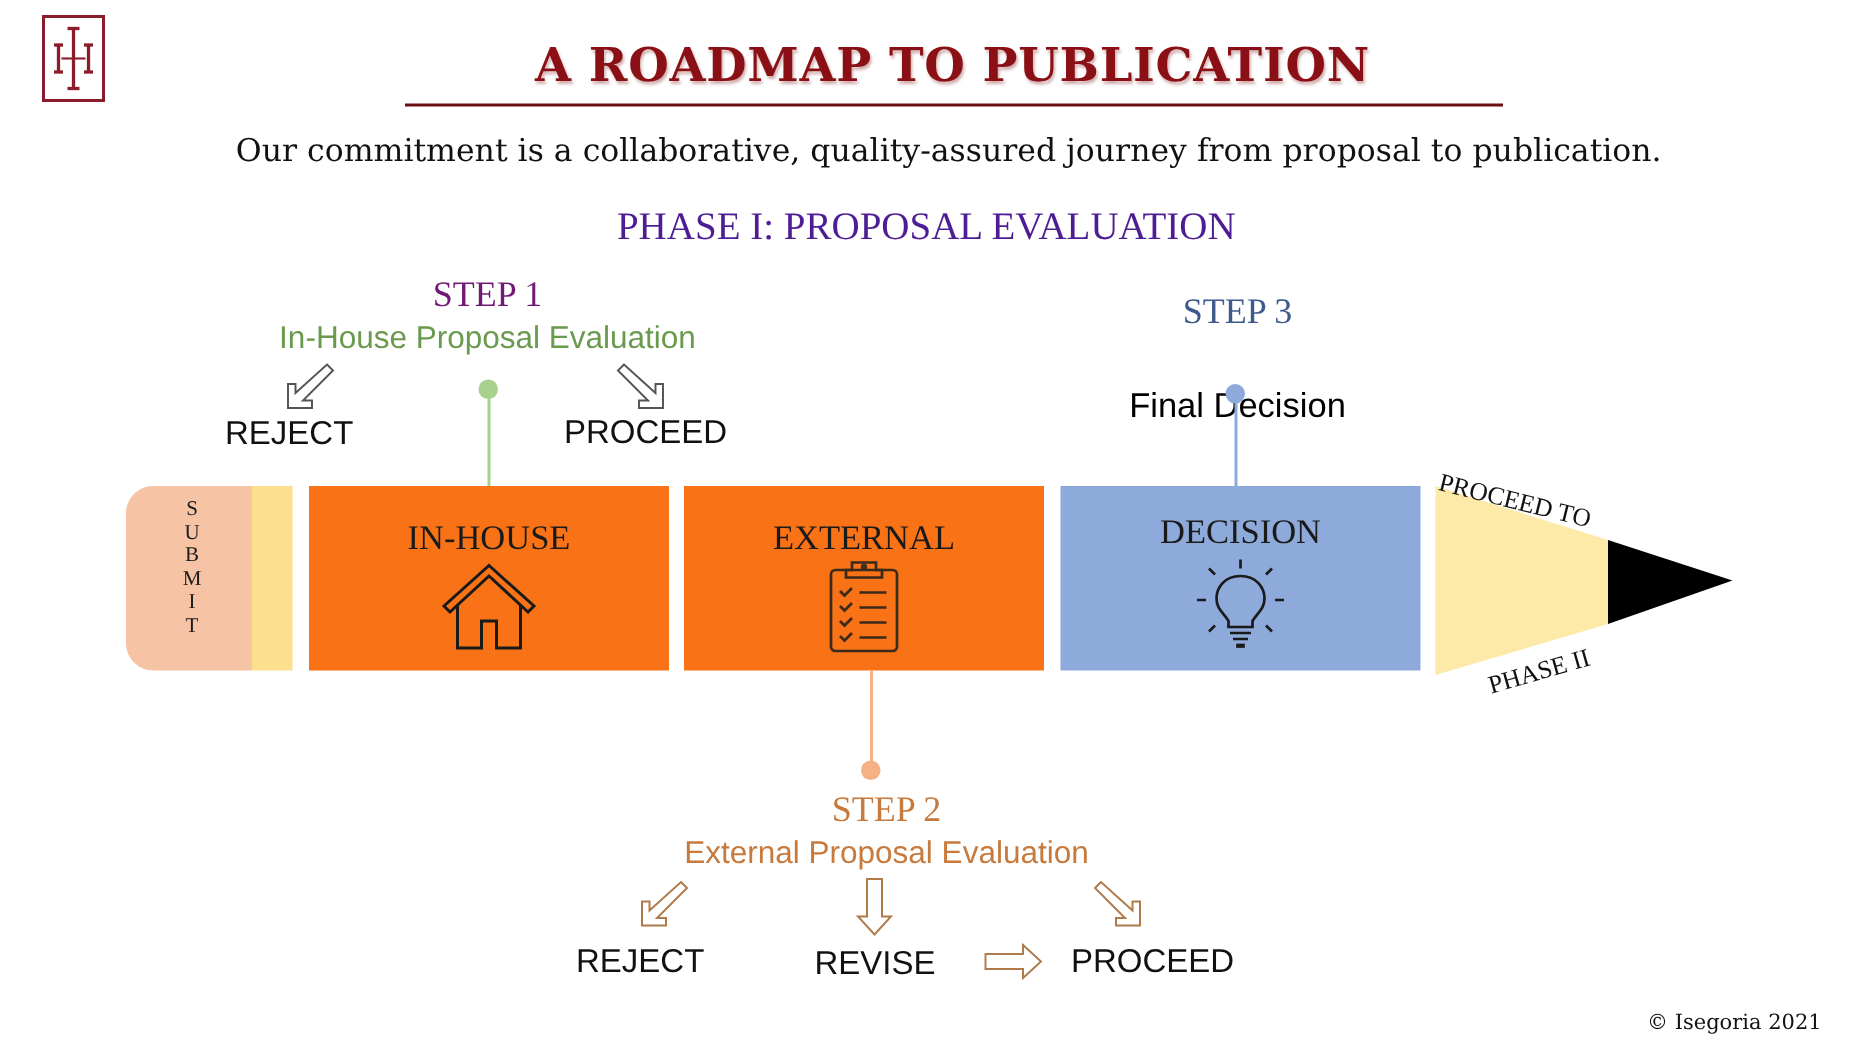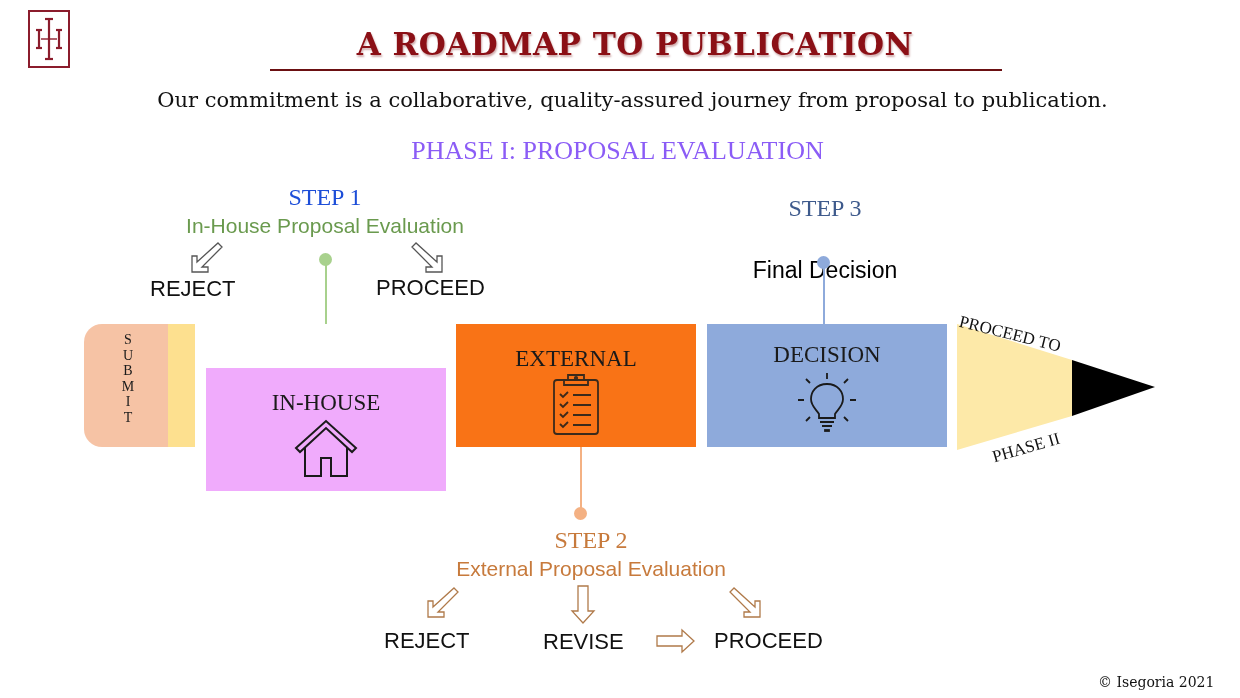--- a/index.html
+++ b/index.html
@@ -2,21 +2,21 @@
 <html><head>
 <meta charset="utf-8">
 <style>
   html, body { margin: 0; padding: 0; }
   body { width: 1240px; height: 698px; background: #ffffff; position: relative; overflow: hidden; font-family: "DejaVu Serif", "Liberation Serif", serif; color: #111; }
   .abs { position: absolute; }
   .logo { left: 28px; top: 10px; width: 42px; height: 58px; border: 2px solid #8b1c2c; box-sizing: border-box; }
   .title { left: 0; width: 1270px; top: 26px; text-align: center; font-size: 31px; font-weight: bold; color: #8b1016; letter-spacing: 0.5px; text-shadow: 1px 2px 2px rgba(120,20,20,0.35); font-family: "DejaVu Serif", serif; }
   .title-rule { left: 270px; top: 69px; width: 732px; height: 2px; background: #6b0f12; }
   .subtitle { left: 0; width: 1265px; top: 88px; text-align: center; font-size: 21px; color: #111; }
-  .phase { left: 0; width: 1235px; top: 136px; text-align: center; font-size: 26px; color: #8b5cf6; font-family: "Liberation Serif", serif; }
+  .phase { left: 0; width: 1235px; top: 136px; text-align: center; font-size: 26px; color: #4c1d95; font-family: "Liberation Serif", serif; }
   .step-title { font-size: 24px; text-align: center; font-family: "Liberation Serif", serif; }
   .step-sub { font-size: 22px; text-align: center; font-family: Liberation Sans, sans-serif; }
   .outcome { font-size: 22px; font-family: Liberation Sans, sans-serif; color: #111; }
   .box { top: 324px; height: 123px; box-sizing: border-box; text-align: center; }
   .box-label { font-size: 23px; margin-top: 22px; font-family: "Liberation Serif", serif; color: #1a1a1a; }
   .submit { left: 84px; top: 324px; width: 84px; height: 123px; background: #f6c3a5; border-radius: 18px 0 0 18px; }
   .submit-letters { left: 118px; top: 332px; width: 20px; font-size: 14px; line-height: 15.6px; text-align: center; font-family: "Liberation Serif", serif; color: #1a1a1a; }
   .eraser-band { left: 168px; top: 324px; width: 27px; height: 123px; background: #fde08f; }
   .connector { width: 2px; }
   .dot { width: 13px; height: 13px; border-radius: 50%; }
@@ -40,21 +40,21 @@
       <line x1="11" y1="27" x2="27" y2="27" stroke-width="1.4"></line>
     </g>
   </svg>
 </div>
 
 <div class="abs title">A ROADMAP TO PUBLICATION</div>
 <div class="abs title-rule"></div>
 <div class="abs subtitle">Our commitment is a collaborative, quality-assured journey from proposal to publication.</div>
 <div class="abs phase">PHASE I: PROPOSAL EVALUATION</div>
 
-<div class="abs step-title" style="left:230px; width:190px; top:184px; color:#1d4ed8;">STEP 1</div>
+<div class="abs step-title" style="left:230px; width:190px; top:184px; color:#701a75;">STEP 1</div>
 <div class="abs step-sub" style="left:130px; width:390px; top:214px; color:#6a9a4e; font-size:21px;">In-House Proposal Evaluation</div>
 <svg class="abs" style="left:188px; top:240px;" width="36" height="36" viewBox="0 0 36 36">
   <path d="M30 3 L34 7 L14 27 L20 27 L20 32 L4 32 L4 16 L9 16 L9 22 Z" fill="#fff" stroke="#555" stroke-width="1.3"></path>
 </svg>
 <div class="abs outcome" style="left:150px; top:276px;">REJECT</div>
 <svg class="abs" style="left:410px; top:240px;" width="36" height="36" viewBox="0 0 36 36">
   <path d="M6 3 L2 7 L22 27 L16 27 L16 32 L32 32 L32 16 L27 16 L27 22 Z" fill="#fff" stroke="#555" stroke-width="1.3"></path>
 </svg>
 <div class="abs outcome" style="left:376px; top:275px;">PROCEED</div>
 <div class="abs dot" style="left:319px; top:253px; background:#a8d18d;"></div>
@@ -69,21 +69,21 @@
 <div class="abs submit-letters">
   <div>S</div>
   <div>U</div>
   <div>B</div>
   <div>M</div>
   <div>I</div>
   <div>T</div>
 </div>
 <div class="abs eraser-band"></div>
 
-<div class="abs box" style="left:206px; width:240px; background:#f0abfc;margin-top:44px;">
+<div class="abs box" style="left:206px; width:240px; background:#f97316;">
   <div class="box-label">IN-HOUSE</div>
   <svg width="66" height="62" viewBox="0 0 66 62" style="margin-top:2px;">
     <g fill="none" stroke="#1a1a1a" stroke-width="2">
       <path d="M3 30 L33 3 L63 30 L59 34 L33 10 L7 34 Z"></path>
       <path d="M12 29 L12 58 L28 58 L28 40 L38 40 L38 58 L54 58 L54 29"></path>
     </g>
   </svg>
 </div>
 
 <div class="abs box" style="left:456px; width:240px; background:#f97316;">

